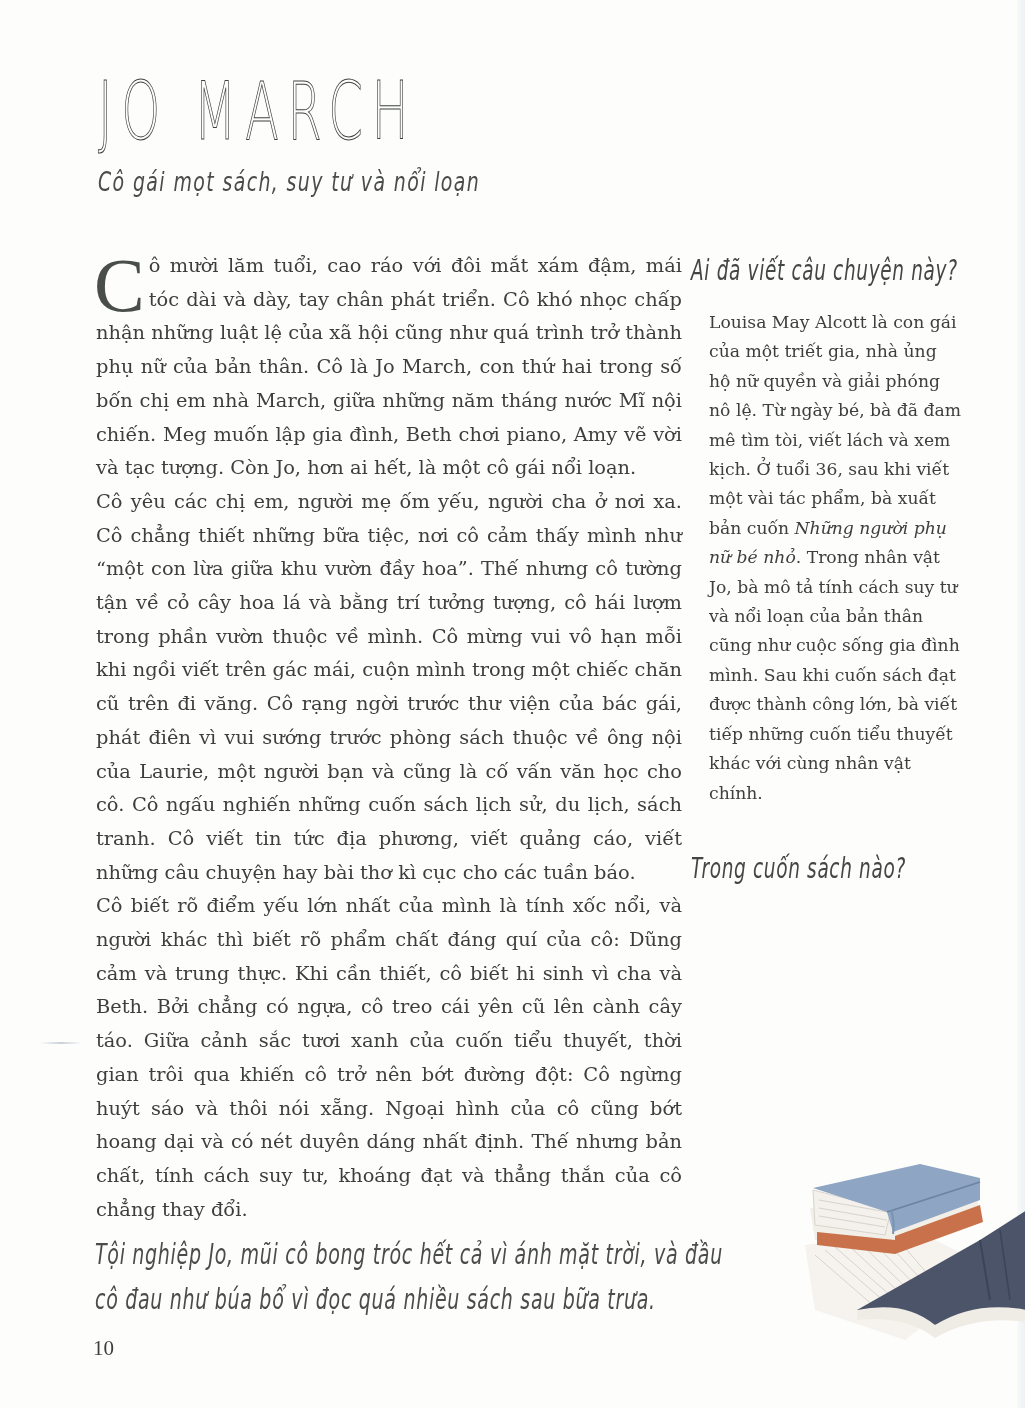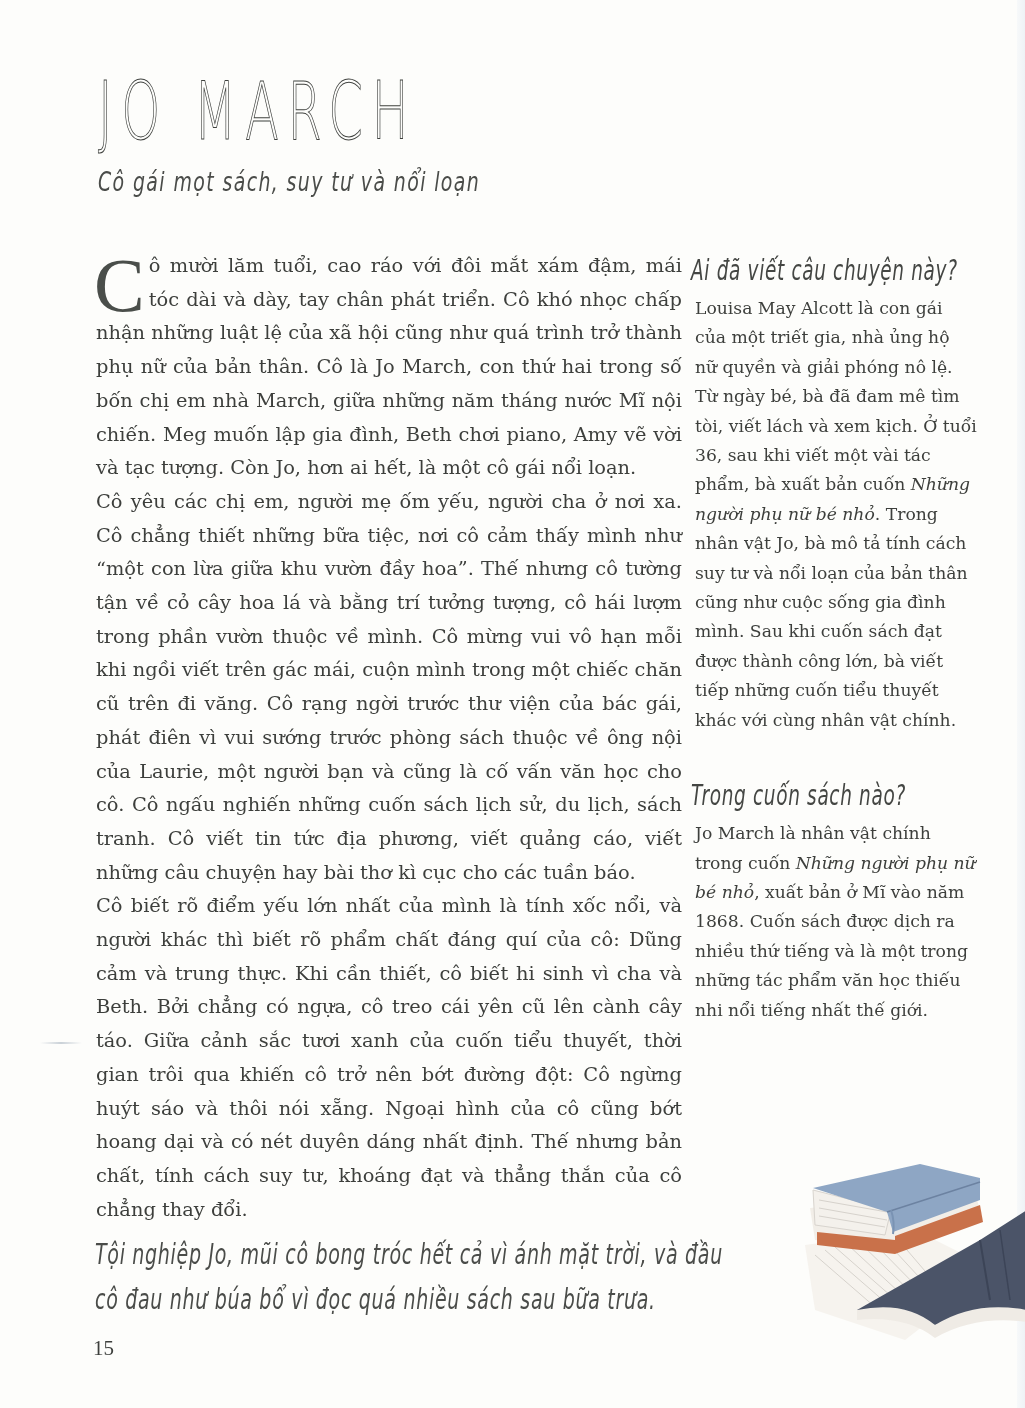--- a/index.html
+++ b/index.html
@@ -115,21 +115,21 @@
       white-space: nowrap;
       height: 38px;
       line-height: 38px;
       letter-spacing: 1px;
     }
     .side-text {
       font-family: "DejaVu Serif", serif;
       font-size: 17.2px;
       line-height: 29.4px;
       color: #3d3f3c;
-      margin: 4px;
+      margin: 18px;
     }
     .side-text em {
       font-style: italic;
     }
     .side-block-2 {
       margin-top: 42px;
     }
     .deco-line {
       position: absolute;
       left: 40px;
@@ -162,30 +162,29 @@
   <p>Cô biết rõ điểm yếu lớn nhất của mình là tính xốc nổi, và người khác thì biết rõ phẩm chất đáng quí của cô: Dũng cảm và trung thực. Khi cần thiết, cô biết hi sinh vì cha và Beth. Bởi chẳng có ngựa, cô treo cái yên cũ lên cành cây táo. Giữa cảnh sắc tươi xanh của cuốn tiểu thuyết, thời gian trôi qua khiến cô trở nên bớt đường đột: Cô ngừng huýt sáo và thôi nói xẵng. Ngoại hình của cô cũng bớt hoang dại và có nét duyên dáng nhất định. Thế nhưng bản chất, tính cách suy tư, khoáng đạt và thẳng thắn của cô chẳng thay đổi.</p>
 </div>
 
 <div class="deco-line"></div>
 
 <div class="quote">
   <span>Tội nghiệp Jo, mũi cô bong tróc hết cả vì ánh mặt trời, và đầu</span>
   <span>cô đau như búa bổ vì đọc quá nhiều sách sau bữa trưa.</span>
 </div>
 
-<div class="page-number">15</div>
+<div class="page-number">10</div>
 
 <aside class="sidebar">
   <div class="side-block">
     <div class="side-heading">Ai đã viết câu chuyện này?</div>
     <p class="side-text"><span>Louisa May Alcott là con gái của một triết gia, nhà ủng hộ nữ quyền và giải phóng nô lệ. Từ ngày bé, bà đã đam mê tìm tòi, viết lách và xem kịch. Ở tuổi 36, sau khi viết một vài tác phẩm, bà xuất bản cuốn </span><em>Những người phụ nữ bé nhỏ</em><span>. Trong nhân vật Jo, bà mô tả tính cách suy tư và nổi loạn của bản thân cũng như cuộc sống gia đình mình. Sau khi cuốn sách đạt được thành công lớn, bà viết tiếp những cuốn tiểu thuyết khác với cùng nhân vật chính.</span></p>
   </div>
   <div class="side-block side-block-2">
     <div class="side-heading">Trong cuốn sách nào?</div>
-    <p class="side-text"><span>Jo March là nhân vật chính trong cuốn </span><em>Những người phụ nữ bé nhỏ</em><span>, xuất bản ở Mĩ vào năm 1868. Cuốn sách được dịch ra nhiều thứ tiếng và là một trong những tác phẩm văn học thiếu nhi nổi tiếng nhất thế giới.</span></p>
   </div>
 </aside>
 
 <div class="books">
   <svg width="230" height="200" viewBox="0 0 230 200">
 
     <path d="M10 95 L120 80 L200 120 L110 190 L20 160 Z" fill="#f6f3ee"></path>
     <g stroke="#d6d2cc" stroke-width="1" fill="none">
       <path d="M20 105 L95 170"></path>
         <path d="M30 100 L105 165"></path>

